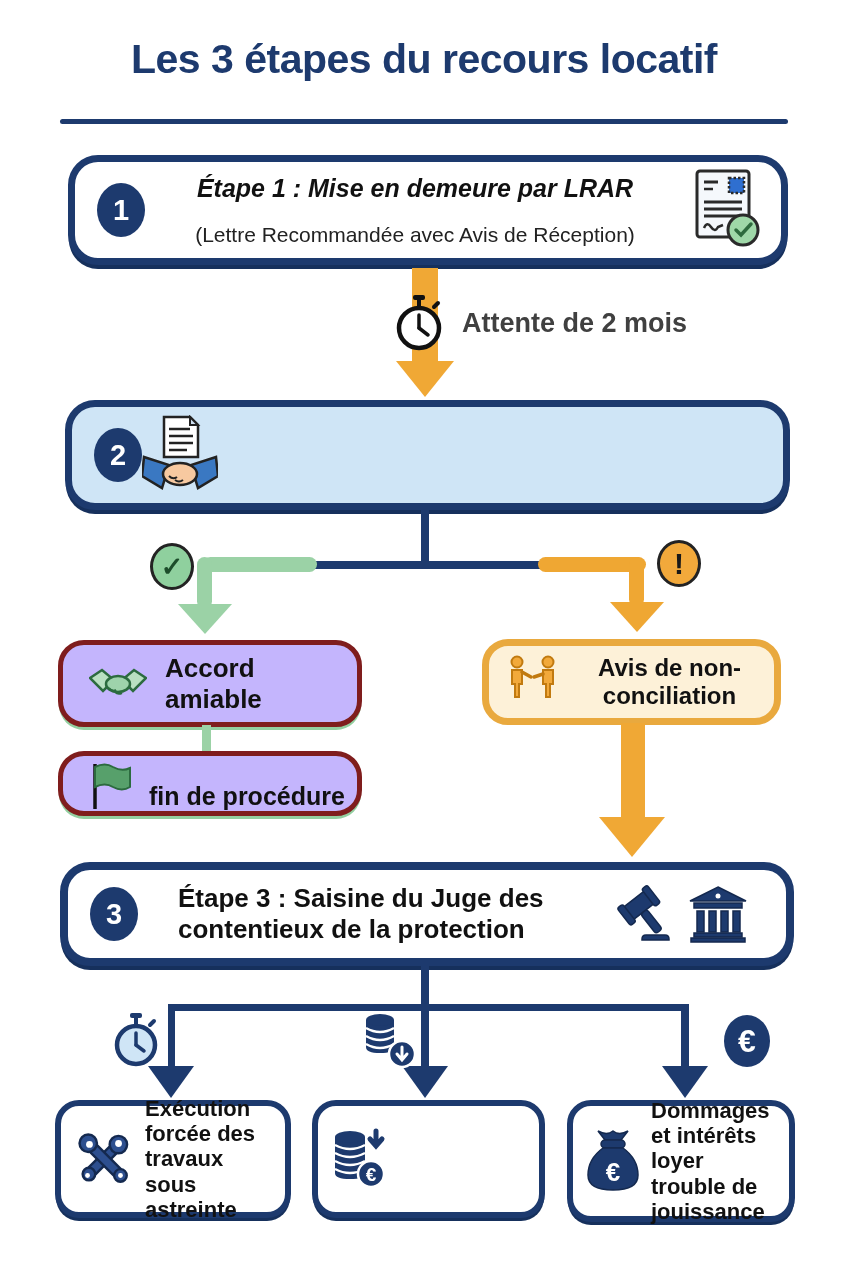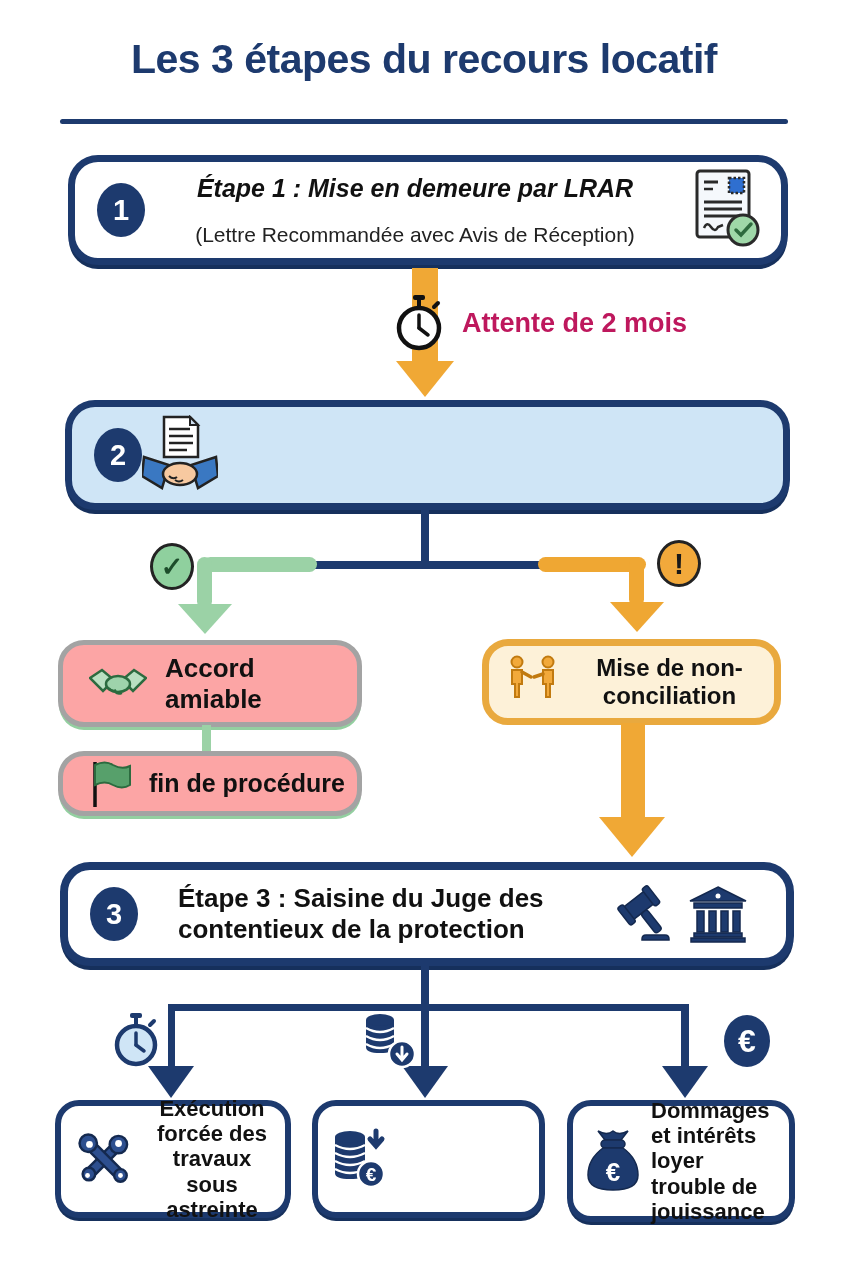--- a/index.html
+++ b/index.html
@@ -33,41 +33,41 @@
   .orangec{ background:#efa733; border-radius:8px; }
   .tri { width:0; height:0; }
 
   
   .mark-circle { width:44px; height:47px; border-radius:50%; border:3px solid #232323;
     display:flex; align-items:center; justify-content:center; font-weight:bold; }
   #check-circle { left:150px; top:543px; background:#8fd09e; color:#1d4d2b; font-size:27px; }
   #excl-circle  { left:657px; top:540px; background:#f2a93b; color:#191919; font-size:30px; }
 
   
-  .greenbox { display:flex; align-items:center; background:#fca5a5;
-    border:5px solid #a3a3a3; border-radius:26px; box-shadow:0 4px 0 -1px #93cfa0; }
+  .greenbox { display:flex; align-items:center; background:#c4b5fd;
+    border:5px solid #7f1d1d; border-radius:26px; box-shadow:0 4px 0 -1px #93cfa0; }
   #accord { left:58px; top:640px; width:304px; height:87px; }
-  #fin    { left:58px; top:751px; width:304px; height:65px; }
+  #fin    { left:58px; top:751px; width:304px; height:65px;align-items:flex-end; }
   .greenbox .lbl { font-size:26px; font-weight:bold; color:#111; margin-left:18px; }
   #fin .lbl { font-size:25px; }
   .greenbox svg { margin-left:26px; flex:0 0 auto; }
 
   #avis { left:482px; top:639px; width:299px; height:86px; display:flex; align-items:center;
     background:#fdf1d8; border:7px solid #e9a93e; border-radius:26px; }
   #avis svg { margin-left:14px; flex:0 0 auto; }
   #avis .lbl { flex:1; text-align:center; font-size:24px; font-weight:bold; color:#111;
     line-height:1.15; max-width:205px; margin:0 auto; }
 
   
-  .wait-label { left:462px; top:308px; font-size:27px; font-weight:bold; color:#be185d; }
+  .wait-label { left:462px; top:308px; font-size:27px; font-weight:bold; color:#404040; }
 
   
   .outbox { display:flex; align-items:center; background:#fff; border:6px solid #1d3a6e;
     border-radius:24px; box-shadow:0 4px 0 -1px #16305c; }
-  #out1 { left:55px;  top:1100px; width:236px; height:118px;text-align:center; }
+  #out1 { left:55px;  top:1100px; width:236px; height:118px; }
   #out2 { left:312px; top:1100px; width:233px; height:118px; }
   #out3 { left:567px; top:1100px; width:228px; height:122px; }
   .outbox svg { flex:0 0 auto; margin-left:12px; }
   .outbox .lbl { font-size:22px; font-weight:bold; color:#111; line-height:1.15; margin-left:10px; margin-right:6px; }
 </style>
 </head>
 <body>
 
 <div class="canvas">
 
@@ -165,21 +165,21 @@
     <svg width="62" height="56" viewBox="0 0 62 56">
       <g stroke="#c17a10" stroke-width="2" fill="#f2a93b">
         <circle cx="14" cy="8" r="5.5"></circle>
         <path d="M9 16 h10 v14 h-3 v13 h-4 v-13 h-3 z"></path>
         <path d="M19 18 l9 5" stroke-width="3.5" fill="none" stroke-linecap="round"></path>
         <circle cx="45" cy="8" r="5.5"></circle>
         <path d="M40 16 h10 v14 h-3 v13 h-4 v-13 h-3 z"></path>
         <path d="M40 20 l-9 3" stroke-width="3.5" fill="none" stroke-linecap="round"></path>
       </g>
     </svg>
-    <div class="lbl">Mise de non-conciliation</div>
+    <div class="lbl">Avis de non-conciliation</div>
   </div>
 
   <div class="abs" style="left:621px;top:723px;width:24px;height:96px;background:#f0a835"></div>
   <div class="abs tri" style="left:599px;top:817px;border-left:33px solid transparent;border-right:33px solid transparent;border-top:40px solid #f0a835"></div>
 
   <div class="abs card" id="step3">
     <div class="badge">3</div>
     <div class="step-text">Étape 3 : Saisine du Juge des contentieux de la protection</div>
     <div class="step-icon">
       <svg width="66" height="60" viewBox="0 0 66 60">

